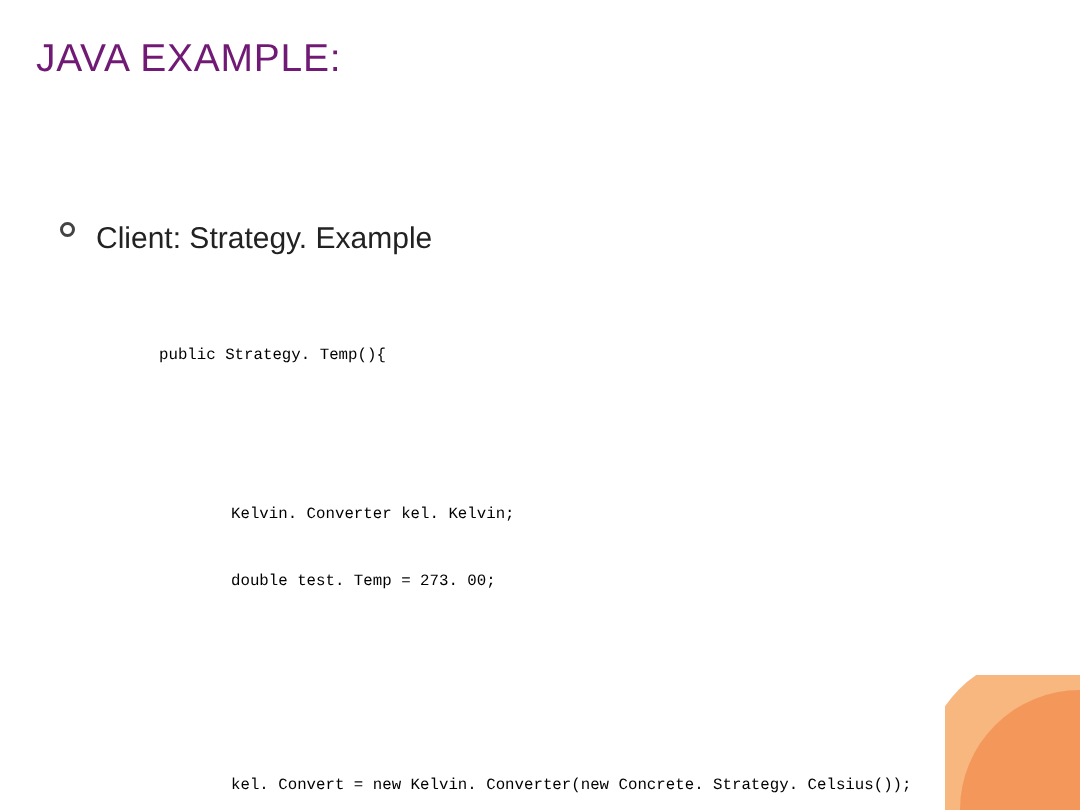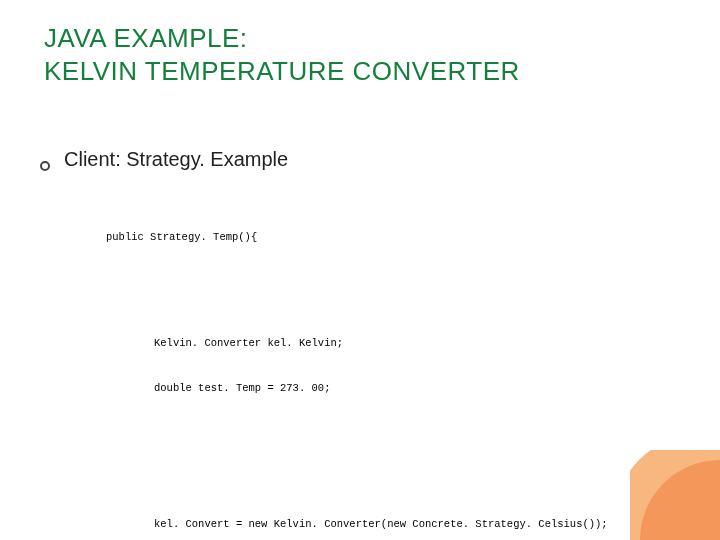--- a/index.html
+++ b/index.html
@@ -7,32 +7,32 @@
     width: 720px;
     height: 540px;
     background: #fff;
     font-family: Arial, Helvetica, sans-serif;
     position: relative;
     overflow: hidden;
   }
   .title {
     position: absolute;
     top: 22px;
-    left: 44px;
+    left: 24px;
     font-size: 26px;
-    color: #15803d;
+    color: #701a75;
     letter-spacing: 0.5px;
     line-height: 1.25;
   }
   .bullet-row {
     position: absolute;
     top: 148px;
     left: 40px;
     display: flex;
-    align-items: flex-end;
+    align-items: flex-start;
     gap: 14px;
   }
   .bullet {
     width: 10px;
     height: 10px;
     border: 2px solid #444;
     border-radius: 50%;
     background: transparent;
   }
   .subtitle {
@@ -76,21 +76,20 @@
     height: 160px;
     border-radius: 50%;
     background: #f4975b;
   }
 </style>
 </head>
 <body>
 
 <div class="title">
   <div>JAVA EXAMPLE:</div>
-  <div>KELVIN TEMPERATURE CONVERTER</div>
 </div>
 
 <div class="bullet-row">
   <span class="bullet"></span>
   <span class="subtitle">Client: Strategy. Example</span>
 </div>
 
 <div class="code">
   <div>public Strategy. Temp(){</div>
 

